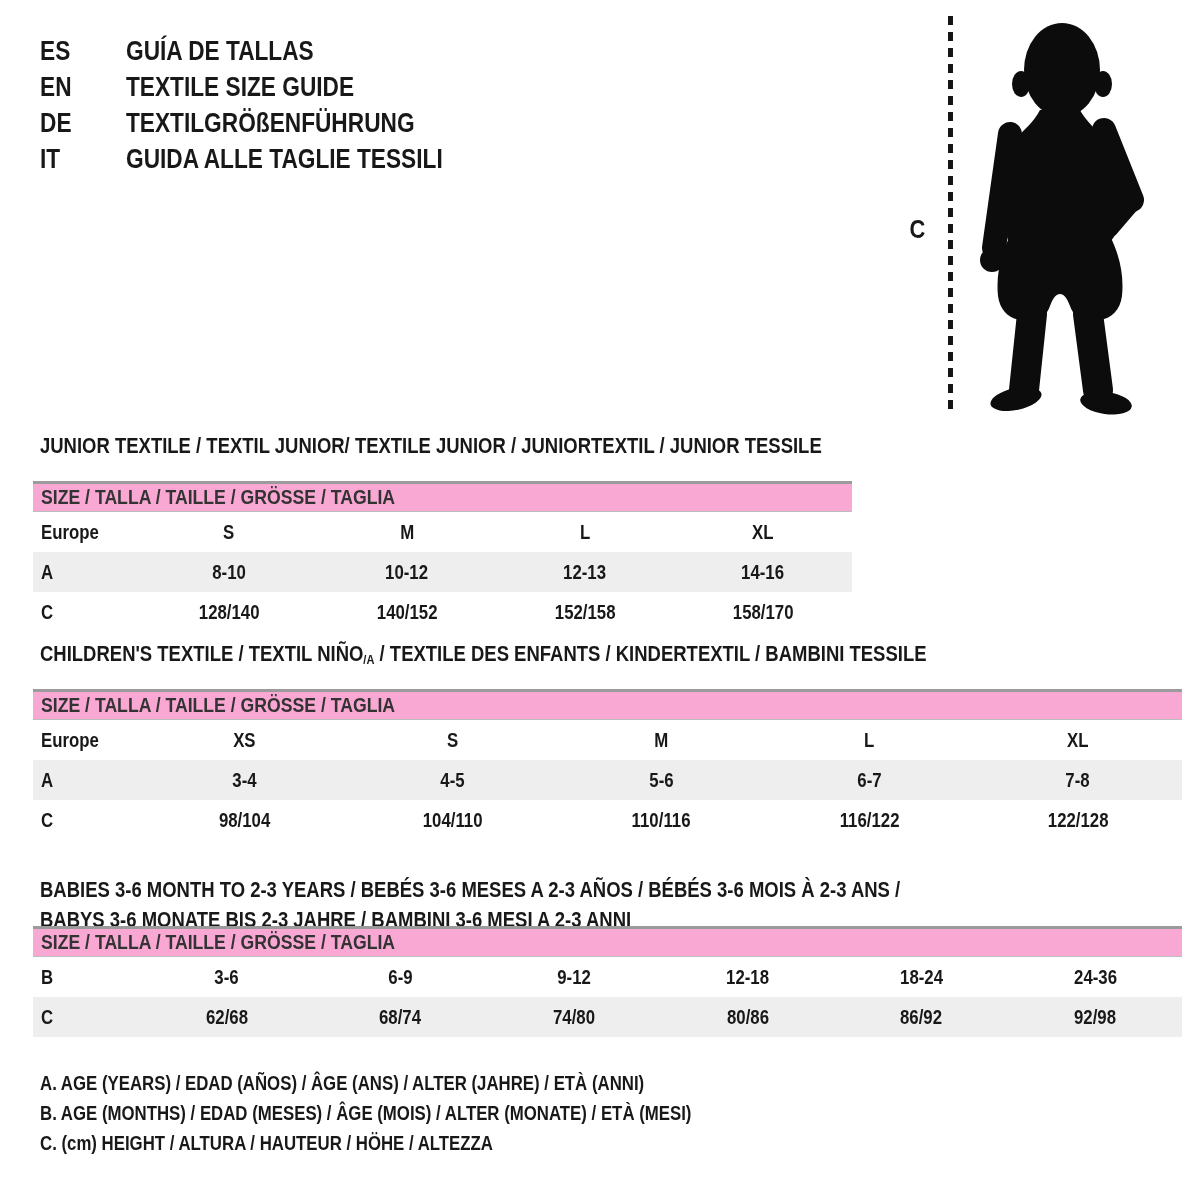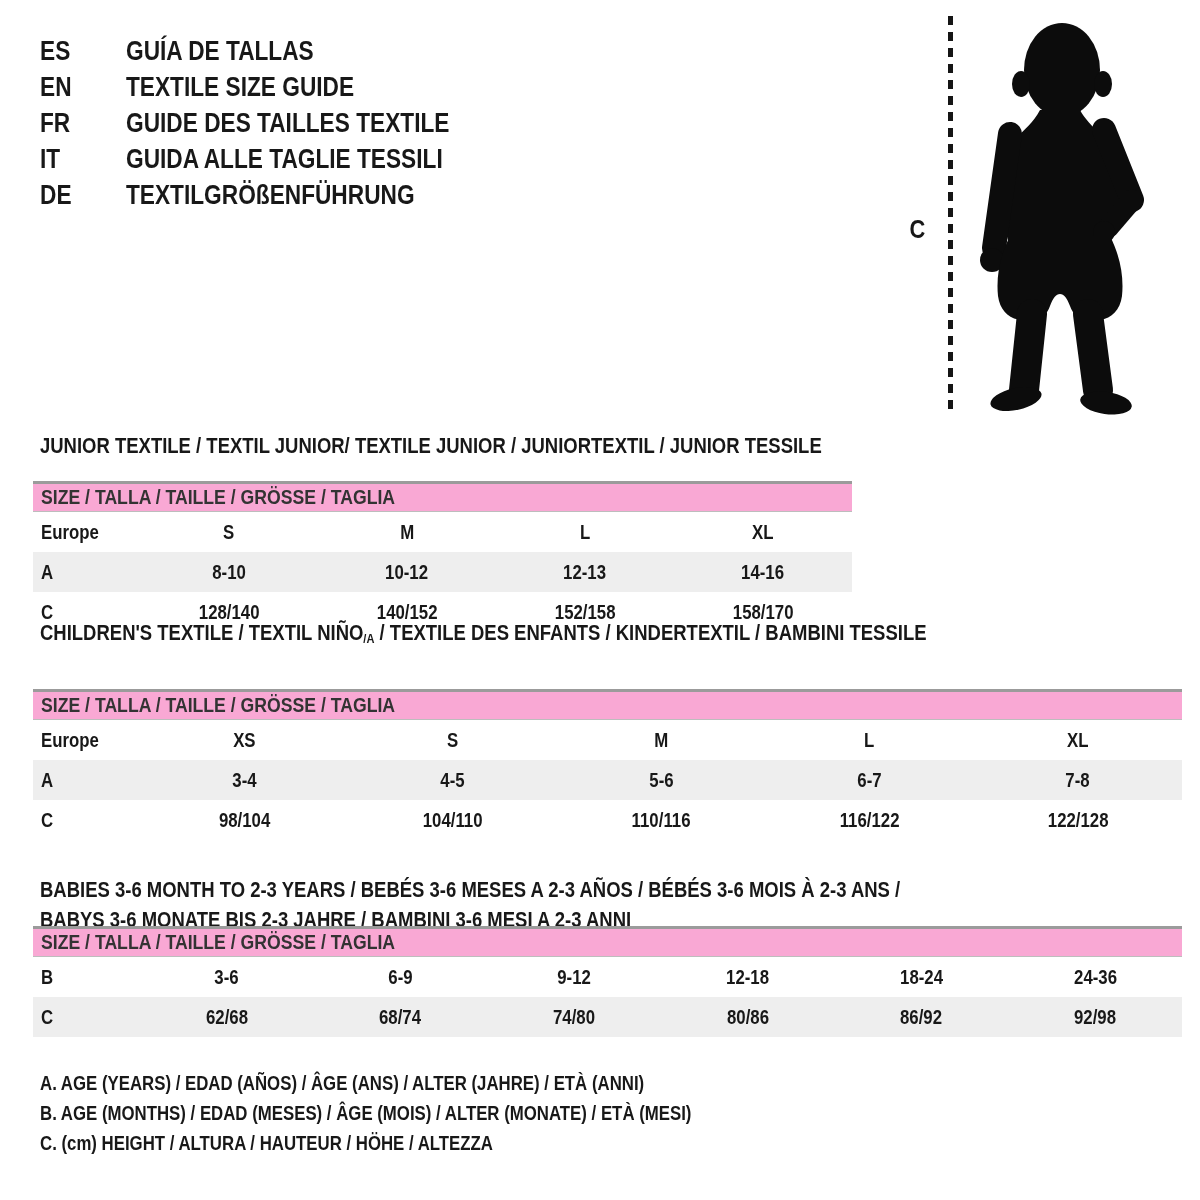--- a/index.html
+++ b/index.html
@@ -33,21 +33,21 @@
   .trow{display:grid;align-items:center;height:40px;font-weight:bold;font-size:20px;}
   .trow.shaded{background:#eeeeee;}
   .row-label{padding-left:8px;text-align:left;}
   .size-cell{text-align:center;}
 
   .sec-junior .sec-heading{top:431px;}
   .sec-junior .size-bar{top:481px;width:811px;}
   .sec-junior .rows{top:512px;width:819px;}
   .sec-junior .trow{grid-template-columns:107px repeat(4,1fr);}
 
-  .sec-children .sec-heading{top:618px;}
+  .sec-children .sec-heading{top:639px;}
   .sec-children .size-bar{top:689px;width:1141px;}
   .sec-children .rows{top:720px;width:1149px;}
   .sec-children .trow{grid-template-columns:107px repeat(5,1fr);}
 
   .sec-babies .sec-heading{top:875px;}
   .sec-babies .size-bar{top:926px;width:1141px;}
   .sec-babies .rows{top:957px;width:1149px;}
   .sec-babies .trow{grid-template-columns:107px repeat(6,1fr);}
 
   
@@ -62,30 +62,26 @@
   <div class="abs lang-list">
       <div class="lang-row">
         <span class="lang-code"><span class="cx">ES</span></span>
         <span class="lang-label"><span class="cx">GUÍA DE TALLAS</span></span>
       </div>
       <div class="lang-row">
         <span class="lang-code"><span class="cx">EN</span></span>
         <span class="lang-label"><span class="cx">TEXTILE SIZE GUIDE</span></span>
       </div>
       <div class="lang-row">
-        <span class="lang-code"><span class="cx">FR</span></span>
-        <span class="lang-label"><span class="cx">GUIDE DES TAILLES TEXTILE</span></span>
+        <span class="lang-code"><span class="cx">DE</span></span>
+        <span class="lang-label"><span class="cx">TEXTILGRÖßENFÜHRUNG</span></span>
       </div>
       <div class="lang-row">
         <span class="lang-code"><span class="cx">IT</span></span>
         <span class="lang-label"><span class="cx">GUIDA ALLE TAGLIE TESSILI</span></span>
-      </div>
-      <div class="lang-row">
-        <span class="lang-code"><span class="cx">DE</span></span>
-        <span class="lang-label"><span class="cx">TEXTILGRÖßENFÜHRUNG</span></span>
       </div>
     </div>
 
   <div class="abs dash-line"></div>
   <div class="abs measure-label">
     <span class="cxc">C</span>
   </div>
   <svg class="abs silhouette" viewBox="0 0 180 400" aria-hidden="true">
     <g fill="#0c0c0c" stroke="none">
       <ellipse cx="92" cy="54" rx="38" ry="47"></ellipse>

